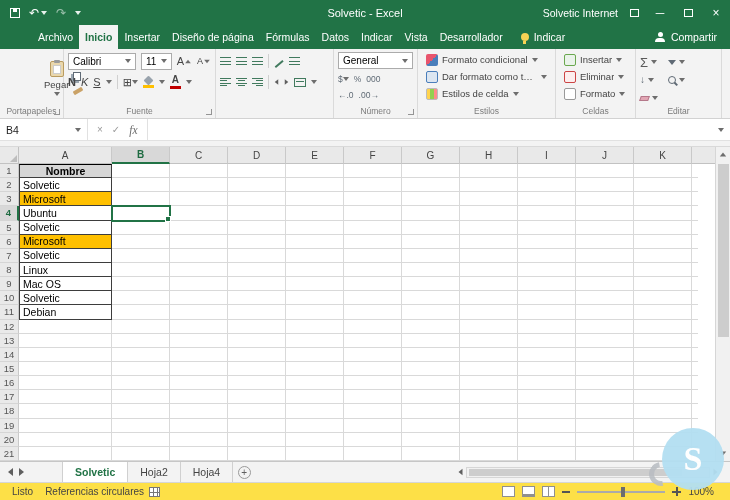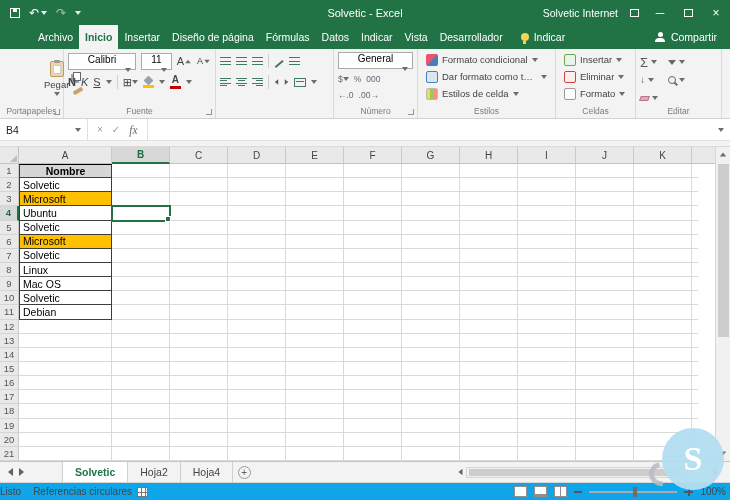--- a/index.html
+++ b/index.html
@@ -52,21 +52,21 @@
   .blabel { font-size:9.5px; }
   .clipboard { width:14px; height:16px; background:#e9d7ad; border:1px solid #b99b5f; border-radius:2px; position:relative; display:inline-block; }
   .clipboard::before { content:''; position:absolute; left:2px; top:3px; right:2px; bottom:2px; background:#fff; border:1px solid #ccc; }
   .clipboard::after { content:''; position:absolute; top:-2px; left:3px; right:3px; height:3px; background:#9a9a9a; border-radius:1px; }
   .minicol { display:flex; flex-direction:column; gap:3px; padding-top:3px; }
   .mrow { display:flex; align-items:center; gap:2px; height:12px; font-size:9px; color:#5f6a75; }
   .mi-copy { width:8px; height:9px; border:1px solid #5f6a75; background:#fff; box-shadow:-2px 2px 0 0 #9aa5af; display:inline-block; }
   .mi-brush { width:10px; height:4px; background:#caa267; border-radius:1px; transform:rotate(-30deg); display:inline-block; }
   .vstack { display:flex; flex-direction:column; gap:3px; width:100%; }
   .row-icons { display:flex; align-items:center; gap:5px; height:18px; }
-  .combo { display:flex; align-items:center; background:#fff; border:1px solid #ababab; height:17px; font-size:10px; padding:0 4px; color:#000; gap:3px;flex-direction:column; }
+  .combo { display:flex; align-items:center; background:#fff; border:1px solid #ababab; height:17px; font-size:10px; padding:0 4px; color:#000; gap:3px; }
   .combo .caret { margin-left:auto; }
   .fbtn { font-size:11px; color:#444; display:inline-flex; align-items:center; line-height:1; }
   .fbtn.b { font-weight:bold; }
   .fbtn.i { font-style:italic; }
   .fbtn.u { text-decoration:underline; }
   .vline { width:1px; height:14px; background:#d0d0d0; flex:none; }
   .colorbtn { display:inline-flex; flex-direction:column; align-items:center; line-height:1; }
   .colorbar { width:11px; height:3px; margin-top:1px; }
   .bucket { width:7px; height:7px; background:#98a2ac; transform:rotate(45deg); border-radius:1px; display:inline-block; }
   .bars { width:11px; height:8px; display:flex; flex-direction:column; justify-content:space-between; }
@@ -138,21 +138,21 @@
   .stab-strip { display:flex; align-items:stretch; margin-left:30px; }
   .stab { padding:0 12px; display:flex; align-items:center; font-size:10.5px; color:#444; border-right:1px solid #d0d0d0; white-space:nowrap; }
   .stab.active { background:#fff; color:#217346; font-weight:bold; border-left:1px solid #d0d0d0; }
   .addsheet { width:22px; display:flex; align-items:center; justify-content:center; flex:none; }
   .pluscircle { width:13px; height:13px; border-radius:50%; border:1px solid #9a9a9a; color:#5f5f5f; font-size:10px; line-height:11px; text-align:center; display:inline-block; }
   .hscroll { margin-left:auto; display:flex; align-items:center; width:272px; padding-right:12px; gap:3px; flex:none; }
   .htrack { flex:1; height:11px; background:#f1f1f1; border:1px solid #d6d6d6; position:relative; }
   .hthumb { position:absolute; left:2px; top:1px; bottom:1px; width:88%; background:#cdcdcd; }
 
   
-  .statusbar { height:18px; background:#0ea5e9; border-top:1px solid #d6d6d6; display:flex; align-items:center; font-size:10px; color:#444; padding:0 0; gap:12px; flex:none; }
+  .statusbar { height:18px; background:#fde047; border-top:1px solid #d6d6d6; display:flex; align-items:center; font-size:10px; color:#444; padding:0 12px; gap:12px; flex:none; }
   .sb-msg { display:flex; align-items:center; gap:5px; }
   .gridicon { width:11px; height:10px; border:1px solid #777; background-color:#fff;
     background-image:linear-gradient(#777,#777),linear-gradient(#777,#777),linear-gradient(#777,#777);
     background-size:100% 1px,1px 100%,1px 100%; background-position:0 4px,3px 0,7px 0; background-repeat:no-repeat; display:inline-block; }
   .sb-right { margin-left:auto; display:flex; align-items:center; gap:7px; padding-right:4px; }
   .viewbtn { width:13px; height:11px; border:1px solid #8f8f8f; background:#fff; display:inline-block; }
   .viewbtn.v2 { border-bottom-width:3px; }
   .viewbtn.v3 { background:linear-gradient(90deg,#fff 45%,#8f8f8f 45%,#8f8f8f 55%,#fff 55%); }
   .zoomminus { width:8px; height:2px; background:#555; display:inline-block; }
   .zoomtrack { width:88px; height:2px; background:#ababab; position:relative; }

